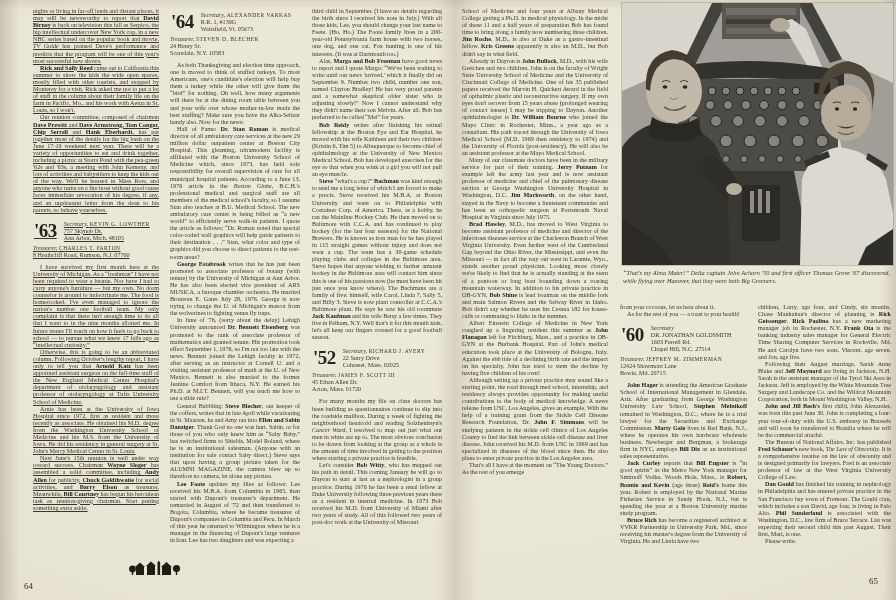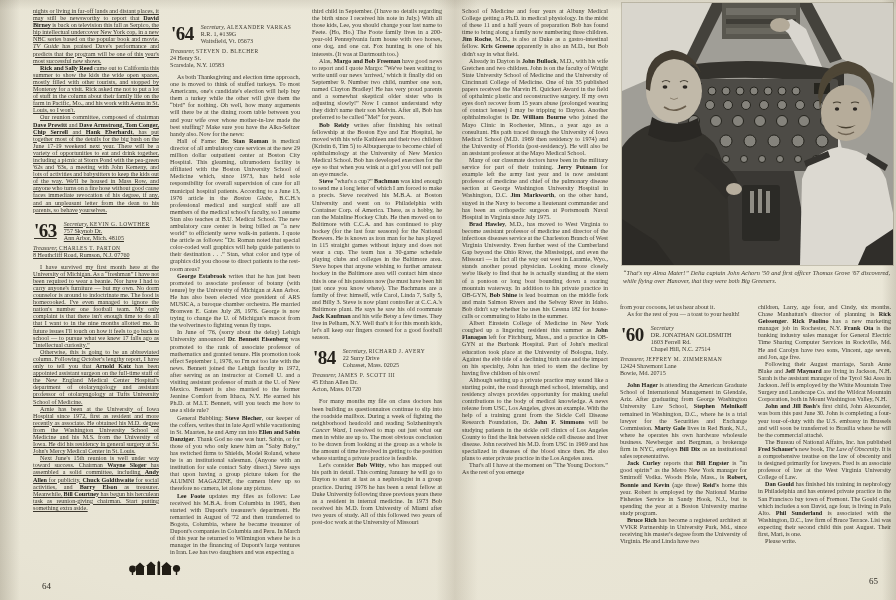--- a/index.html
+++ b/index.html
@@ -15,21 +15,21 @@
       linear-gradient(90deg, rgba(0,0,0,0) 436px, rgba(90,75,50,.15) 455px, rgba(0,0,0,0) 478px),
       radial-gradient(ellipse 130% 110% at 48% 38%, #edeadc 0%, #e8e4d4 60%, #dcd7c4 100%);
   }
 
   .col { position:absolute; text-align:justify; color:#39352c; overflow:hidden; }
   .col p { font-size:6.15px; line-height:7.1px; text-indent:7px; word-spacing:-0.2px; }
   .col p.noindent { text-indent:0; }
   .col p b { color:#1f1d18; }
 
   .class-heading { margin:7px 0 5px; text-align:left; }
-  .class-heading:first-child { margin-top:16px; }
+  .class-heading:first-child { margin-top:4px; }
   .year-row { display:flex; align-items:flex-start; }
   .year { font-size:19px; line-height:16px; font-weight:bold; letter-spacing:-0.5px;
           color:#25221c; margin:2px 7px 0 1px; flex:0 0 auto; }
   .officer { font-size:6.1px; line-height:7px; color:#39352c; }
   .officer .role { font-style:italic; }
   .offname { font-size:5.5px; letter-spacing:.5px; }
   .treasurer { margin-top:3px; }
 
   #col1 { left:33px;  top:8px;   width:126px; height:552px;text-decoration:underline; }
   #col2 { left:170px; top:8px;   width:130px; height:582px; }
@@ -40,21 +40,21 @@
 
   .photo-figure { position:absolute; left:622px; top:3px; width:271px; height:262px;
                   outline:1px solid rgba(80,70,50,.25); }
   .photo-figure svg { display:block; width:100%; height:100%; }
 
   .caption { position:absolute; left:623px; top:269px; width:267px;
              font-style:italic; font-size:6.3px; line-height:8.4px;
              text-align:justify; color:#3a362d; }
 
   .pagenum { position:absolute; font-size:9px; color:#2f2c25; }
-  #pn64 { left:24px;  top:581px;margin-left:18px; }
+  #pn64 { left:24px;  top:581px; }
   #pn65 { left:869px; top:576px;text-align:right; }
 
   .village { position:absolute; left:128px; top:556px; width:54px; height:21px; }
   .village svg { display:block; width:100%; height:100%; }
 </style>
 </head>
 <body>
 
 <div class="spread">
 
@@ -105,21 +105,21 @@
         <p>General Babbling: <b>Steve Blecher</b>, our keeper of the coffers, writes that in late April while vacationing in St. Maarten, he and Amy ran into <b>Ellen and Sabin Danziger</b>. Thank God no one was hurt. Sabin, or for those of you who only knew him as “Saby Baby,” has switched firms to Shields, Model Roland, where he is an institutional salesman. (Anyone with an institution for sale contact Saby direct.) Steve says that upon having a group picture taken for the ALUMNI MAGAZINE, the camera blew up so therefore no camera, let alone any picture.</p>
         <p><b>Lee Foote</b> updates my files as follows: Lee received his M.B.A. from Columbia in 1965, then started with Dupont's treasurer's department. He remarried in August of '72 and then transferred to Bogota, Columbia, where he became treasurer of Dupont's companies in Columbia and Peru. In March of this year he returned to Wilmington where he is a manager in the financing of Dupont's large ventures in Iran. Lee has two daughters and was expecting a</p>
       </div>
     <div id="col3" class="col">
         <p class="noindent">third child in September. (I have no details regarding the birth since I received his note in July.) With all those kids, Lee, you should change your last name to Feete. (Ho, Ho.) The Foote family lives in a 200-year-old Pennsylvania farm house with two horses, one dog, and one cat. Fox hunting is one of his interests. (It was at Dartmouth too.)</p>
         <p>Alas, <b>Margo and Bob Freeman</b> have good news to report and I quote Margo: “We've been waiting to write until our news 'arrived,' which it finally did on September 9. Number two child, number one son, named Clayton Bradley! He has very proud parents and a somewhat skeptical older sister who is adjusting slowly!” Now I cannot understand why they didn't name their son Melvin. After all, Bob has preferred to be called “Mel” for years.</p>
         <p><b>Bob Reidy</b> writes after finishing his retinal fellowship at the Boston Eye and Ear Hospital, he moved with his wife Kathleen and their two children (Kristin 6, Tim 5) to Albuquerque to become chief of ophthalmology at the University of New Mexico Medical School. Bob has developed exercises for the eye so that when you wink at a girl you will not pull an eye muscle.</p>
         <p><b>Steve</b> “what's a cup?” <b>Bachman</b> was kind enough to send me a long letter of which I am forced to make a precis. Steve received his M.B.A. at Boston University and went on to Philadelphia with Container Corp. of America. There, as a hobby, he ran the Mainline Hockey Club. He then moved on to Baltimore with C.C.A. and has continued to play hockey (for the last four seasons) for the National Brewers. He is known as iron man for he has played in 115 straight games without injury and does not wear a cup. The team has a 30-game schedule playing clubs and colleges in the Baltimore area. Steve hopes that anyone wishing to further amateur hockey in the Baltimore area will contact him since this is one of his passions now (he must have been hit just once you know where). The Bachmans are a family of five: himself, wife Carol, Linda 7, Sally 5, and Billy 3. Steve is now plant controller at C.C.A.'s Baltimore plant. He says he saw his old roommate <b>Jack Kaufman</b> and his wife Betsy a few times. They live in Pelham, N.Y. Well that's it for this month kids, let's all keep our fingers crossed for a good football season.</p>
         <div class="class-heading">
           <div class="year-row">
-            <span class="year">'84</span>
+            <span class="year">'52</span>
             <div class="officer secretary">
               <div><span class="role">Secretary,</span> <span class="offname">RICHARD J. AVERY</span></div>
               <div>22 Surry Drive</div>
               <div>Cohasset, Mass. 02025</div>
             </div>
           </div>
           <div class="officer treasurer">
             <div><span class="role">Treasurer,</span> <span class="offname">JAMES P. SCOTT III</span></div>
             <div>45 Ethan Allen Dr.</div>
             <div>Acton, Mass. 01720</div>

